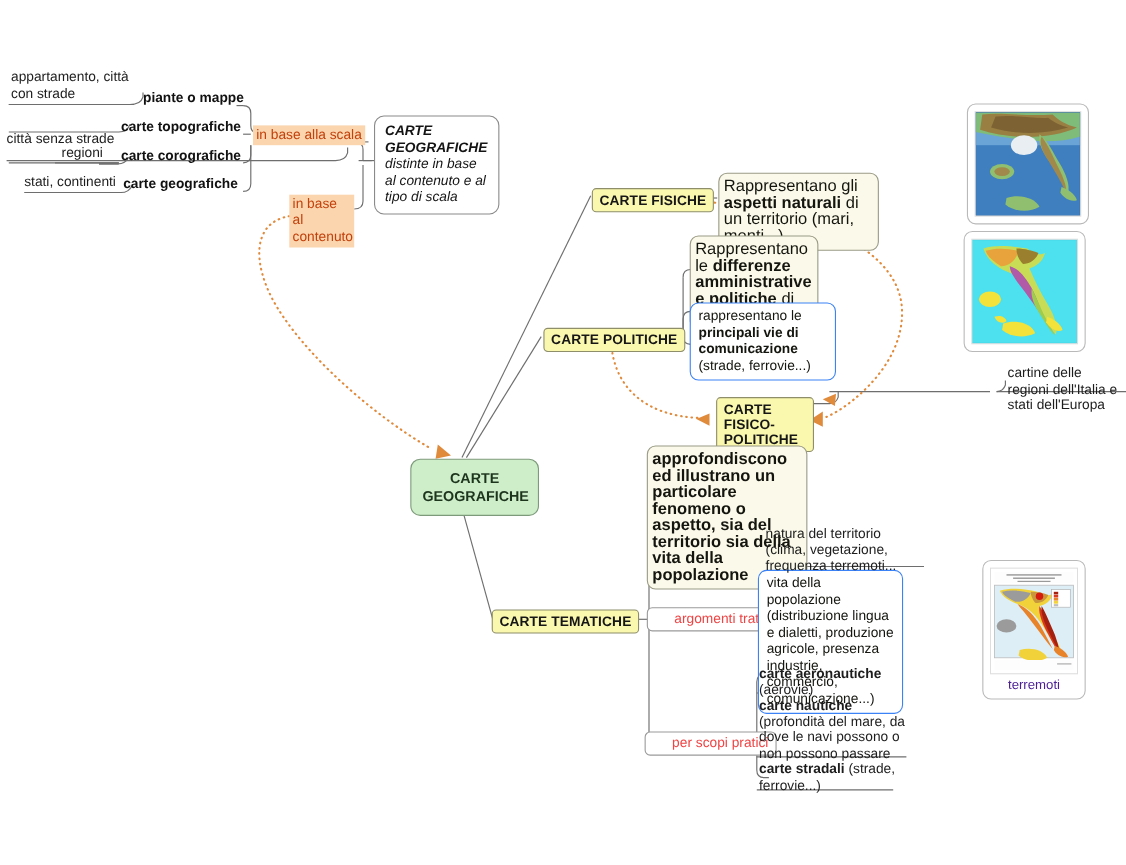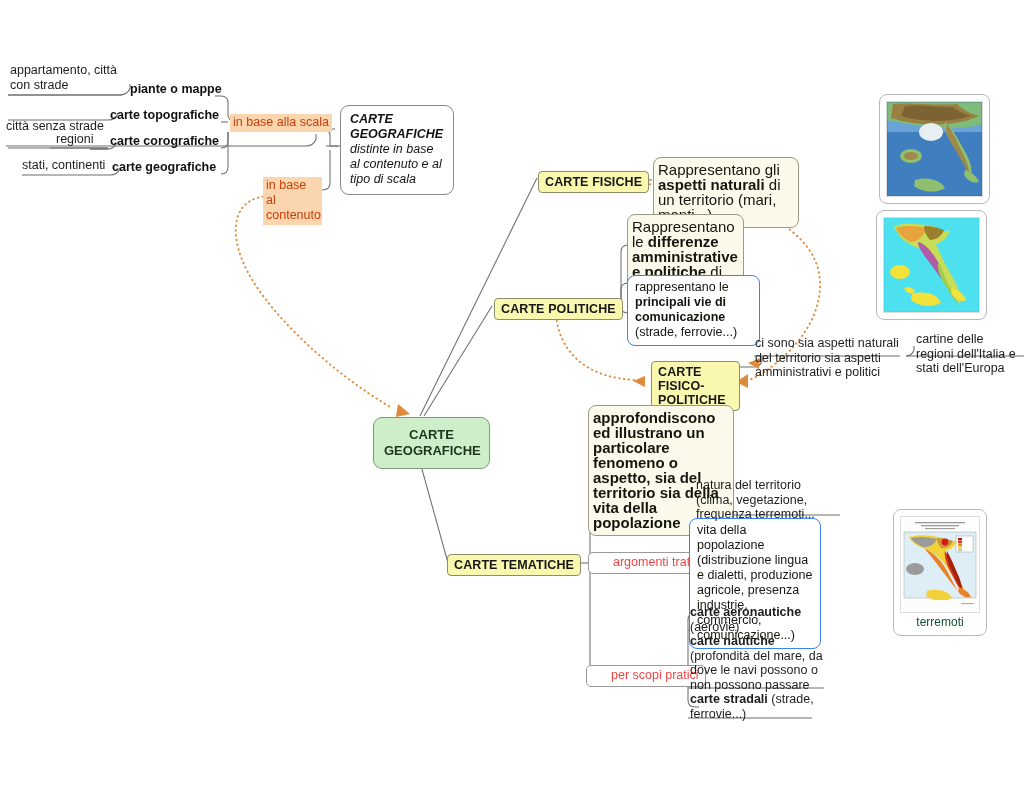--- a/index.html
+++ b/index.html
@@ -48,21 +48,21 @@
 
   
   .descnode{background:#ffffff;border:1px solid #8a8a8a;border-radius:9px;
             font-size:12.5px;line-height:15px;color:#141414;padding:6px 9px 7px 9px;
             font-style:italic;}
   .descnode .t{font-weight:bold;font-style:italic;}
 
   
   .frame{background:#ffffff;border:1px solid #b9b9b9;border-radius:8px;padding:6px;}
   .pic{display:block;border:1px solid #dedede;}
-  .piccap{font-size:12px;text-align:center;color:#14532d;padding-top:2px;line-height:14px;}
+  .piccap{font-size:12px;text-align:center;color:#4c1d95;padding-top:2px;line-height:14px;}
 </style>
 </head>
 <body>
 
 <div id="canvas">
 
   <svg class="wires" viewBox="0 0 1024 786">
     <g fill="none" stroke="#6e6e6e" stroke-width="1.05">
 
       <path d="M8,95 L118,95 Q128,95 130,88 L130,84"></path>
@@ -196,21 +196,20 @@
 
   <div class="node bubble-w" style="left:627px;top:275px;width:133px;">
     <span>rappresentano le </span><b>principali vie di comunicazione</b><span> (strade, ferrovie...)</span>
   </div>
 
   <div class="node yellownode" style="left:651px;top:361px;width:89px;line-height:14px;">
     <span>CARTE</span><br>
     <span>FISICO-POLITICHE</span>
   </div>
 
-  <div class="node leaf" style="left:755px;top:336px;width:150px;">ci sono sia aspetti naturali del territorio sia aspetti amministrativi e politici</div>
 
   <div class="node leaf" style="left:916px;top:332px;width:105px;">cartine delle regioni dell'Italia e stati dell'Europa</div>
 
   <div class="node yellownode" style="left:447px;top:554px;">CARTE TEMATICHE</div>
 
   <div class="node bubble" style="left:588px;top:405px;width:146px;font-weight:bold;">approfondiscono ed illustrano un particolare fenomeno o aspetto, sia del territorio sia della vita della popolazione</div>
 
   <div class="node pill" style="left:588px;top:552px;">argomenti trattati</div>
 
   <div class="node bubble-w" style="left:689px;top:518px;width:132px;">vita della popolazione (distribuzione lingua e dialetti, produzione agricole, presenza industrie, commercio, comunicazione...)</div>

